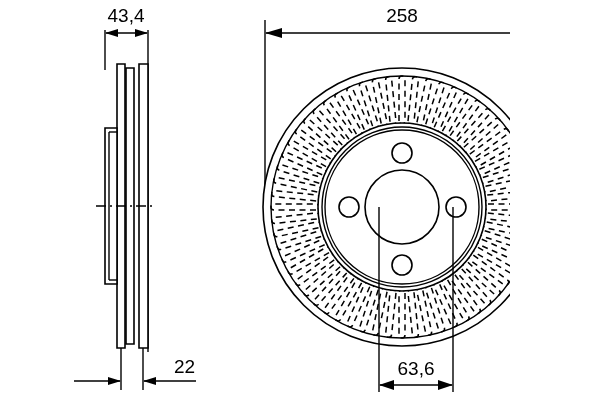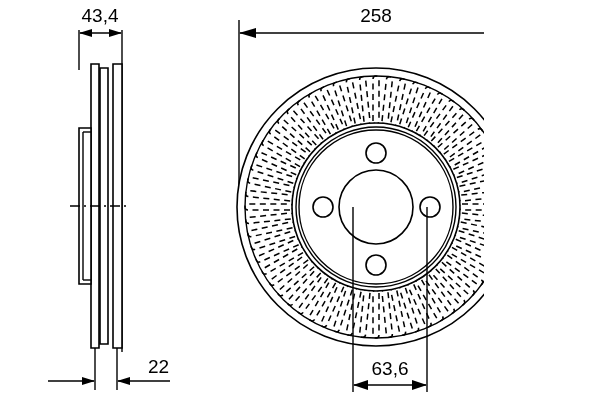--- a/index.html
+++ b/index.html
@@ -7,20 +7,21 @@
     padding: 0;
     background: #ffffff;
   }
   #drawing {
     position: relative;
     width: 484px;
     height: 400px;
     background: #ffffff;
     overflow: hidden;
     font-family: "Liberation Sans", sans-serif;
+    margin-left: 26px;
   }
   #drawing svg {
     display: block;
     width: 600px;
     height: 400px;
   }
   .dim-text {
     font-family: "Liberation Sans", sans-serif;
     font-size: 19px;
     fill: #000000;

